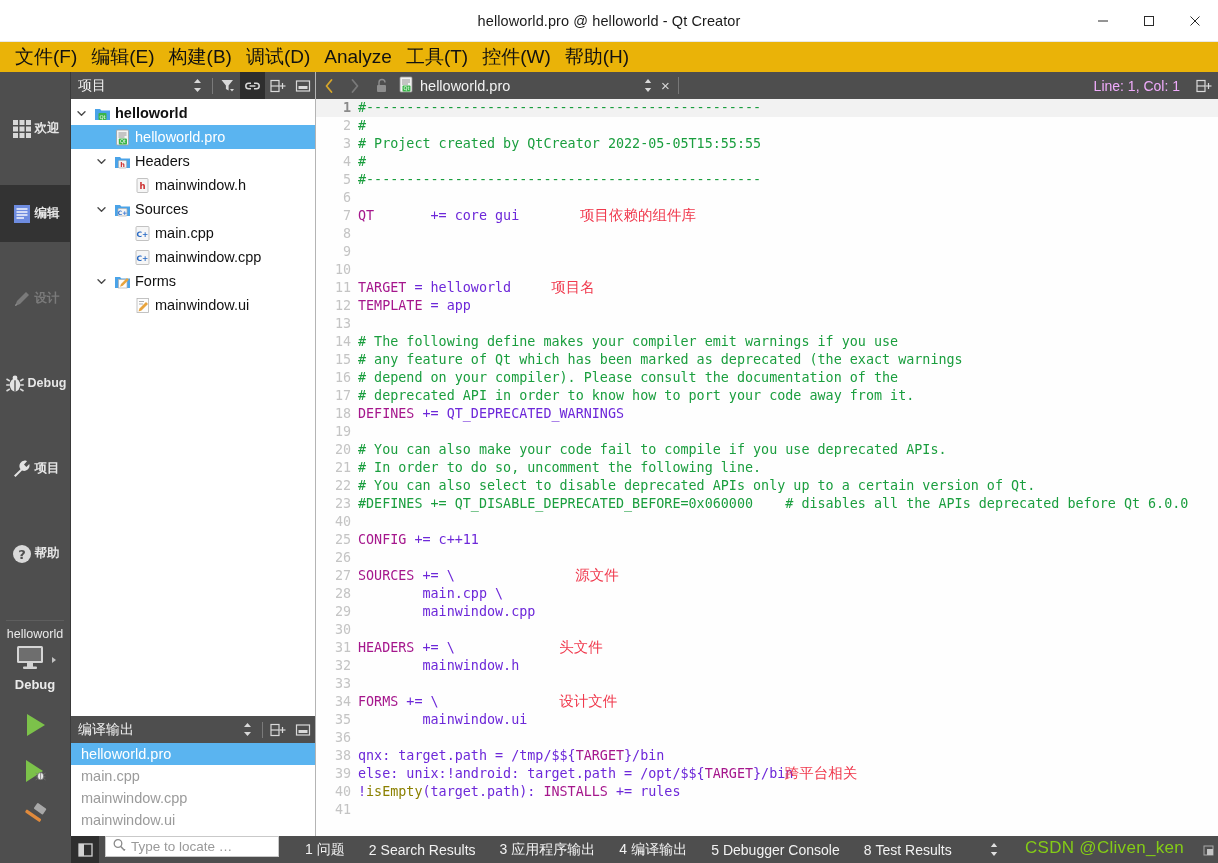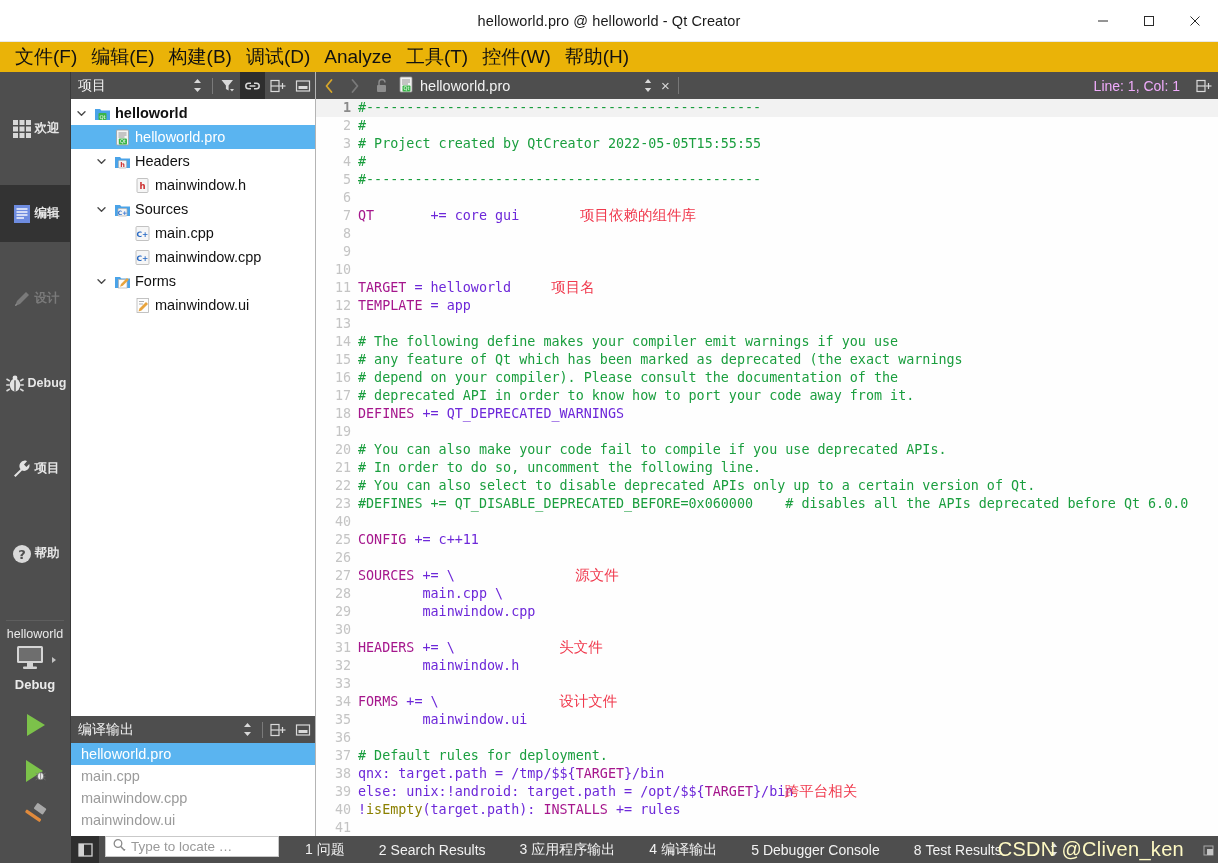--- a/index.html
+++ b/index.html
@@ -180,27 +180,27 @@
   .sb-toggle {
     width: 28px; height: 27px; display: flex; align-items: center; justify-content: center;
     background: #2e2e2e;
   }
   .sb-locator {
     width: 174px; height: 21px; background: #ffffff;
     display: flex; align-items: center; gap: 5px;
     margin-left: 6px; padding-left: 6px; border: 1px solid #c9c9c9;
   }
   .sb-locator-text { font-size: 13.5px; color: #9a9a9a; white-space: nowrap; }
-  .sb-tabs { display: flex; align-items: center; margin-left: 26px; gap: 34px; }
+  .sb-tabs { display: flex; align-items: center; margin-left: 26px; gap: 24px; }
   .sb-tab { font-size: 14px; white-space: nowrap; color: #f2f2f2; }
   .sb-tab .num { margin-right: 4px; }
   .sb-arrows { margin-left: 12px; display: flex; align-items: center; }
   .sb-watermark {
     position: absolute; right: 34px; top: 2px;
-    font-size: 20px; color: #fef9c3; letter-spacing: .3px;
+    font-size: 17px; color: #84cc16; letter-spacing: .3px;
   }
   .sb-resize { position: absolute; right: 4px; bottom: 3px; }
 </style>
 </head>
 <body>
 
 <div id="app">
 
   <div class="titlebar">
     <div class="titlebar-title">helloworld.pro @ helloworld - Qt Creator</div>
@@ -669,21 +669,20 @@
             <div class="crow"><span class="gut">27</span><span class="ctext"><span class="kw">SOURCES</span><span class="pl"> += \</span><span class="ann" style="position: absolute; left: 217.35px; top: -1px;">源文件</span></span></div>
             <div class="crow"><span class="gut">28</span><span class="ctext"><span class="pl">        main.cpp \</span></span></div>
             <div class="crow"><span class="gut">29</span><span class="ctext"><span class="pl">        mainwindow.cpp</span></span></div>
             <div class="crow"><span class="gut">30</span><span class="ctext"></span></div>
             <div class="crow"><span class="gut">31</span><span class="ctext"><span class="kw">HEADERS</span><span class="pl"> += \</span><span class="ann" style="position: absolute; left: 201.25px; top: -1px;">头文件</span></span></div>
             <div class="crow"><span class="gut">32</span><span class="ctext"><span class="pl">        mainwindow.h</span></span></div>
             <div class="crow"><span class="gut">33</span><span class="ctext"></span></div>
             <div class="crow"><span class="gut">34</span><span class="ctext"><span class="kw">FORMS</span><span class="pl"> += \</span><span class="ann" style="position: absolute; left: 201.25px; top: -1px;">设计文件</span></span></div>
             <div class="crow"><span class="gut">35</span><span class="ctext"><span class="pl">        mainwindow.ui</span></span></div>
             <div class="crow"><span class="gut">36</span><span class="ctext"></span></div>
-            <div class="crow"><span class="gut">37</span><span class="ctext"><span class="cm"># Default rules for deployment.</span></span></div>
             <div class="crow"><span class="gut">38</span><span class="ctext"><span class="pl">qnx: target.path = /tmp/$${</span><span class="kw">TARGET</span><span class="pl">}/bin</span></span></div>
             <div class="crow"><span class="gut">39</span><span class="ctext"><span class="pl">else: unix:!android: target.path = /opt/$${</span><span class="kw">TARGET</span><span class="pl">}/bin</span><span class="ann" style="position: absolute; left: 426.65px; top: -1px;">跨平台相关</span></span></div>
             <div class="crow"><span class="gut">40</span><span class="ctext"><span class="pl">!</span><span class="fn">isEmpty</span><span class="pl">(target.path): </span><span class="kw">INSTALLS</span><span class="pl"> += rules</span></span></div>
             <div class="crow"><span class="gut">41</span><span class="ctext"></span></div>
           </div>
       </div>
     </div>
   </div>
 
   <div class="statusbar">

